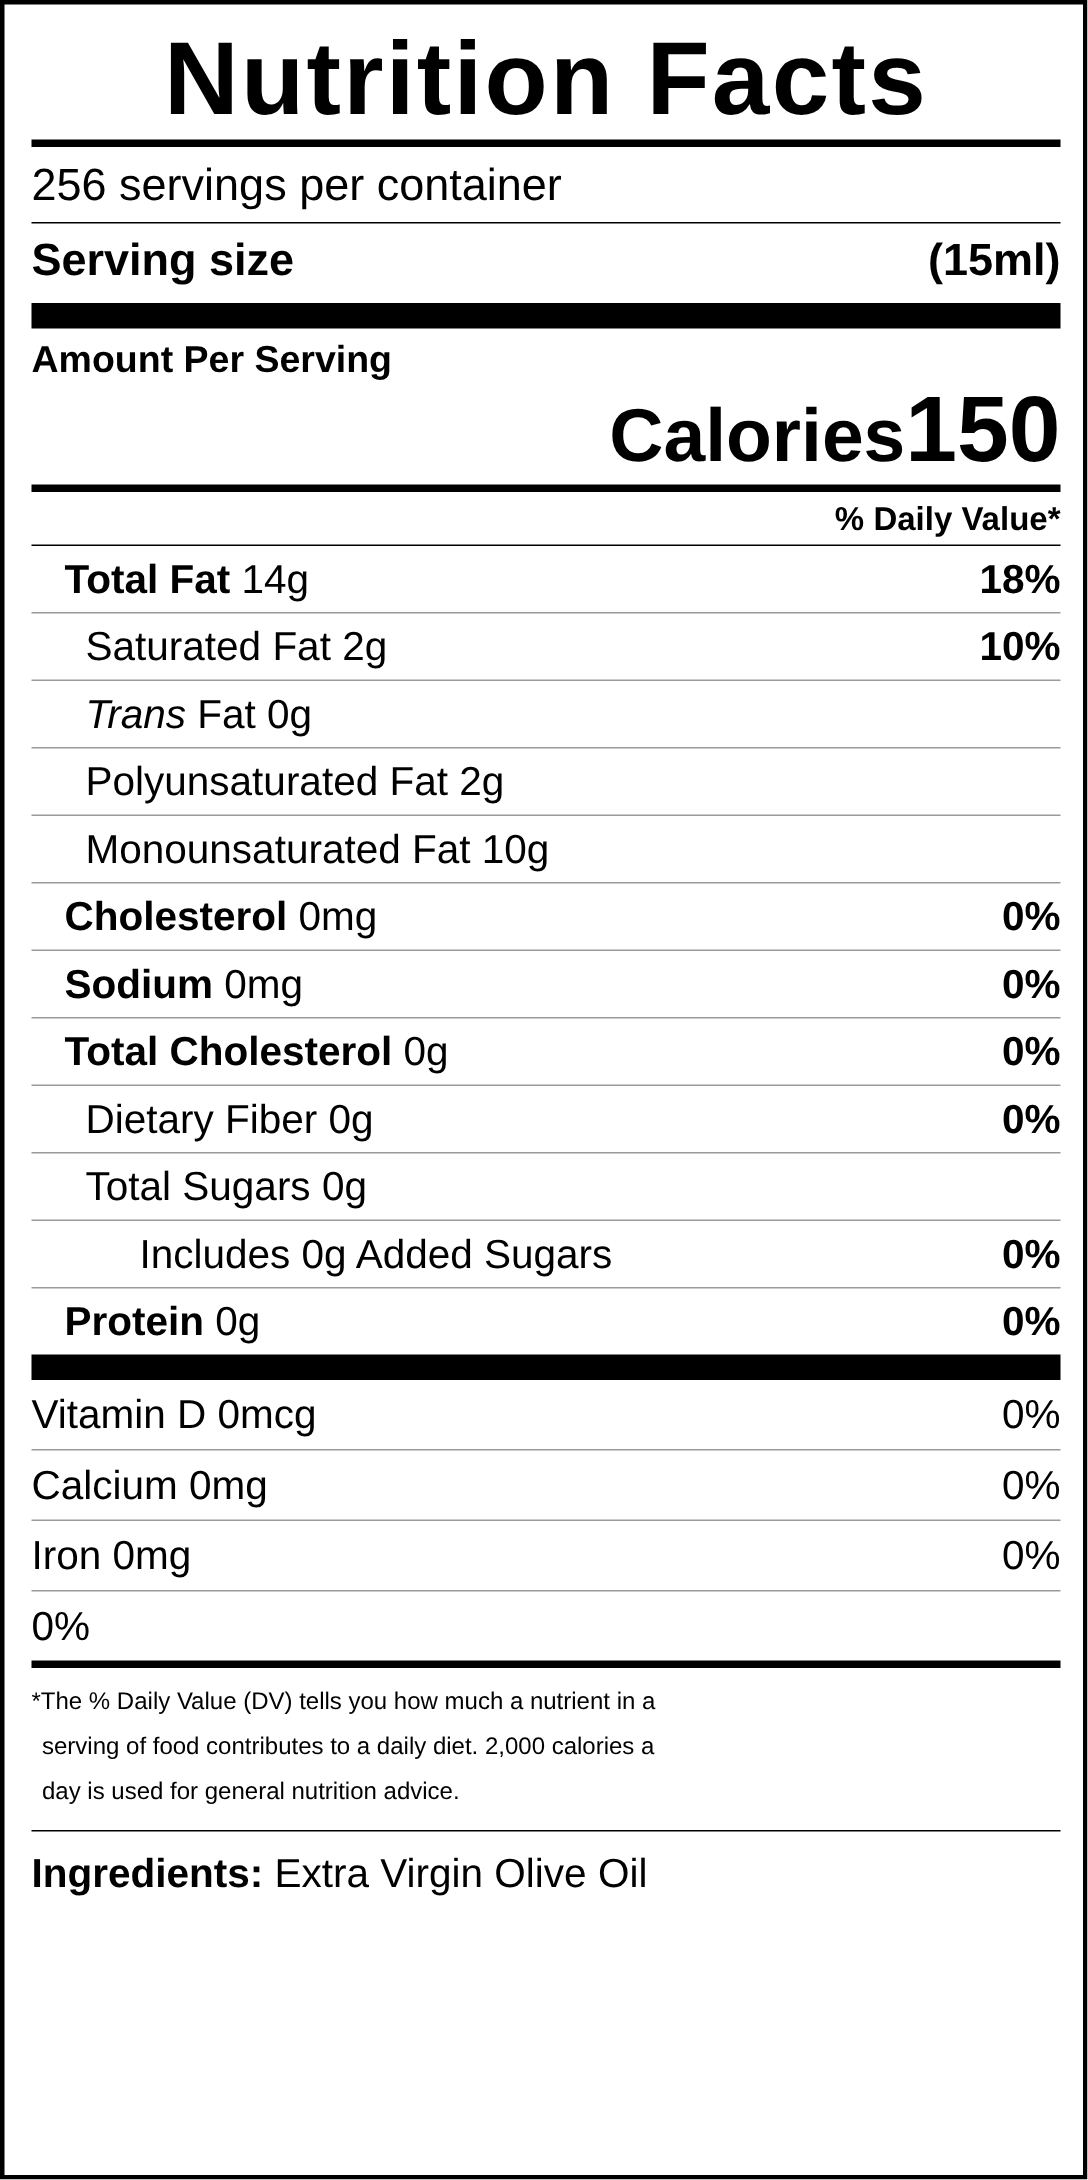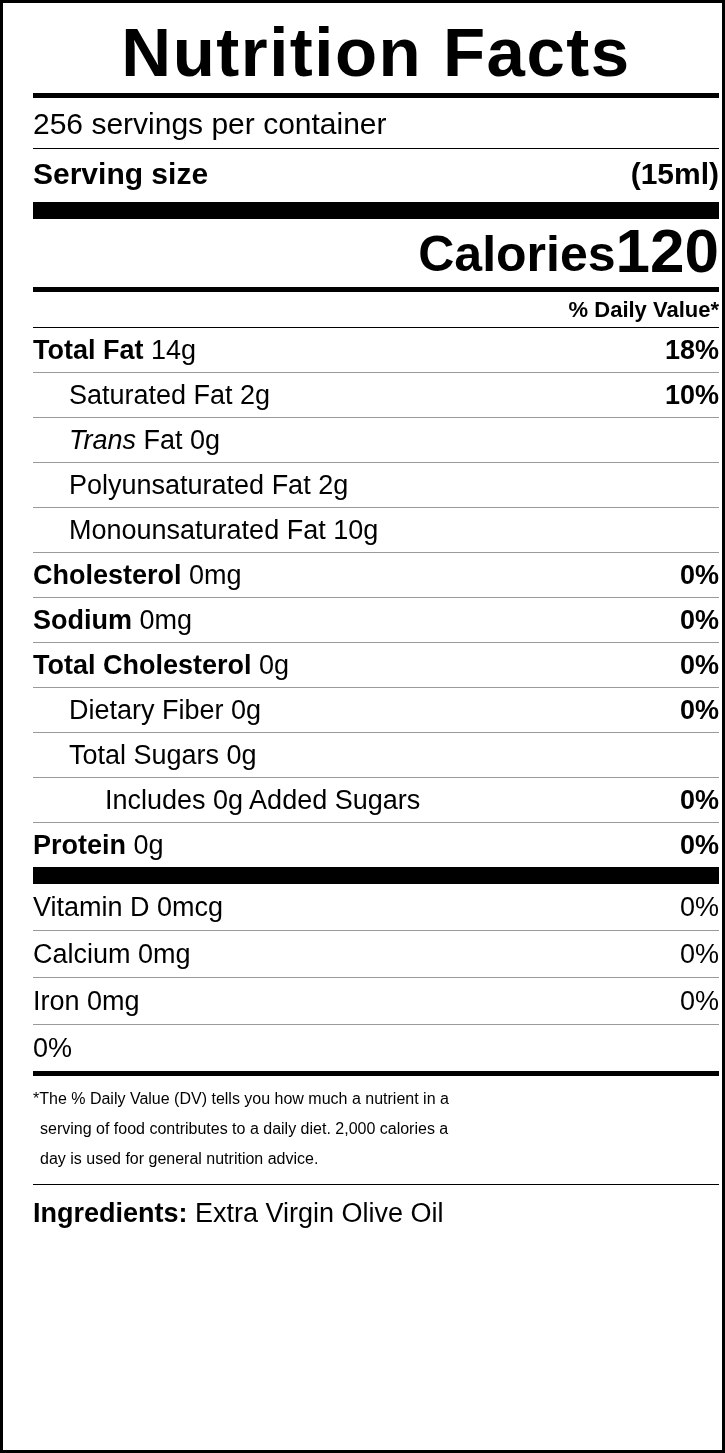--- a/index.html
+++ b/index.html
@@ -17,21 +17,21 @@
     width: 725px;
     height: 1453px;
     box-sizing: border-box;
     background: #ffffff;
     border: 3px solid #000000;
     padding: 0;
     overflow: hidden;
   }
   .inner {
     position: absolute;
-    left: 30px;
+    left: 18px;
     top: 12px;
     right: 18px;
     width: 686px;
     box-sizing: border-box;
   }
 
   
   .title {
     font-size: 69px;
     font-weight: bold;
@@ -98,21 +98,21 @@
     line-height: 28px;
     padding: 4px 0 3px 0;
   }
 
   .nutrient {
     font-size: 27px;
     line-height: 34px;
     padding: 5px 0 5px 0;
   }
   .nutrient .name { }
-  .nutrient b { font-weight: bold; }
+  .nutrient b { font-weight: bold; margin-left: 22px; }
   .nutrient .pct { font-weight: bold; }
   .indent1 { padding-left: 36px; gap: 12px; }
   .indent2 { padding-left: 72px; }
   .italic { font-style: italic; }
 
   .vitamins .nutrient { padding: 6px 0 6px 0; }
 
   .footnote {
     font-size: 16px;
     line-height: 30px;
@@ -140,24 +140,25 @@
 
     <div class="rule-thin"></div>
 
     <div class="row serving-size">
       <span>Serving size</span>
       <span>(15ml)</span>
     </div>
 
     <div class="rule-thick"></div>
 
+    <div class="amount-per">Amount Per Serving</div>
 
     <div class="calories-row">
       <span class="calories-label">Calories</span>
-      <span class="calories-value">120</span>
+      <span class="calories-value">150</span>
     </div>
 
     <div class="rule-med"></div>
 
     <div class="dv-header">% Daily Value*</div>
 
     <div class="rule-thin"></div>
 
     <div id="nutrient-list">
         <div class="row nutrient">

